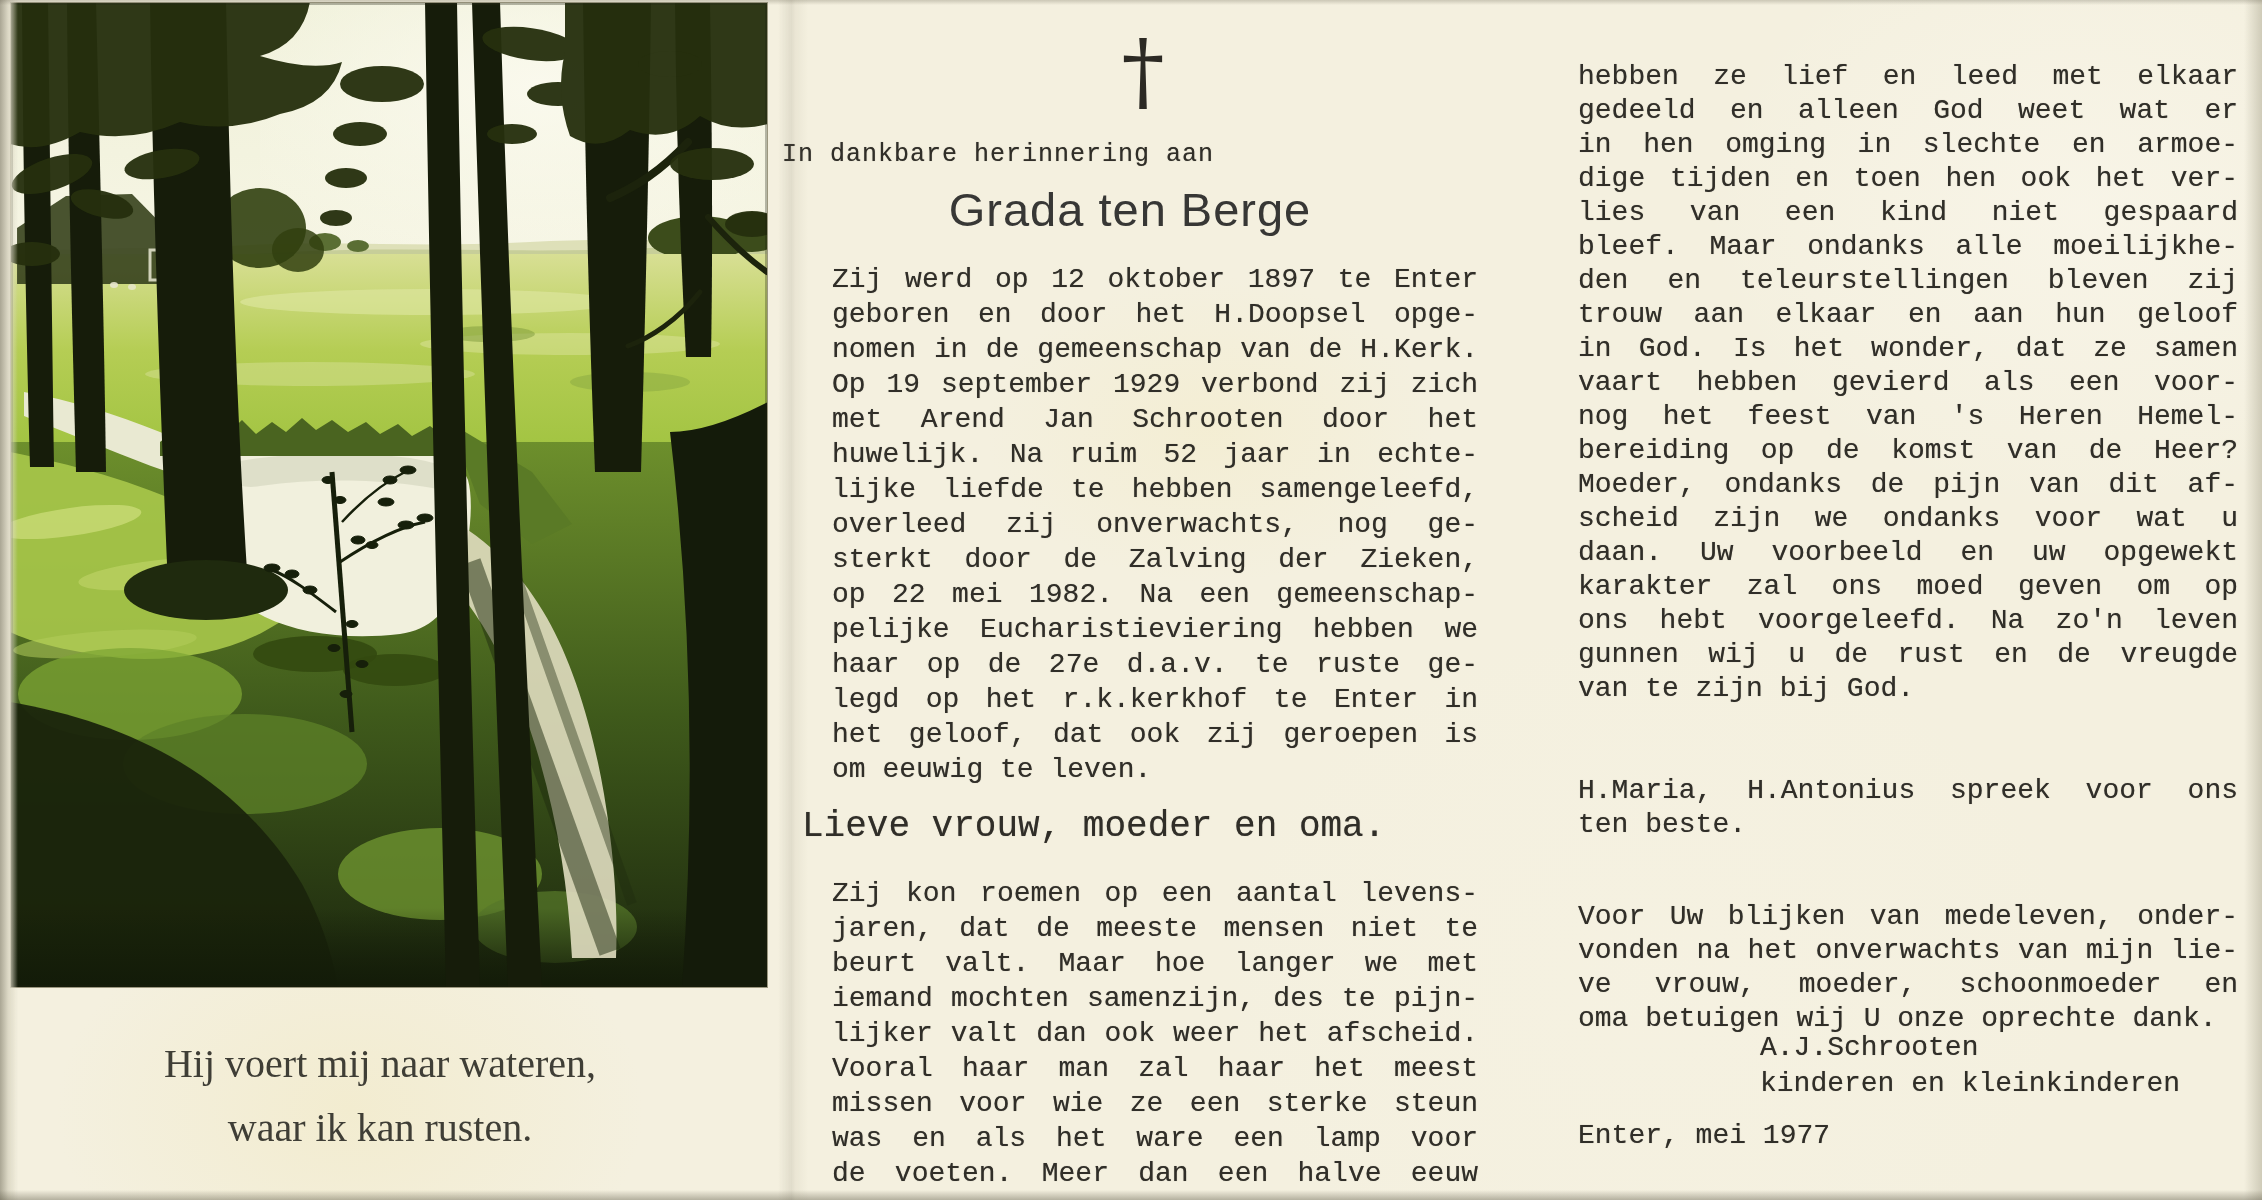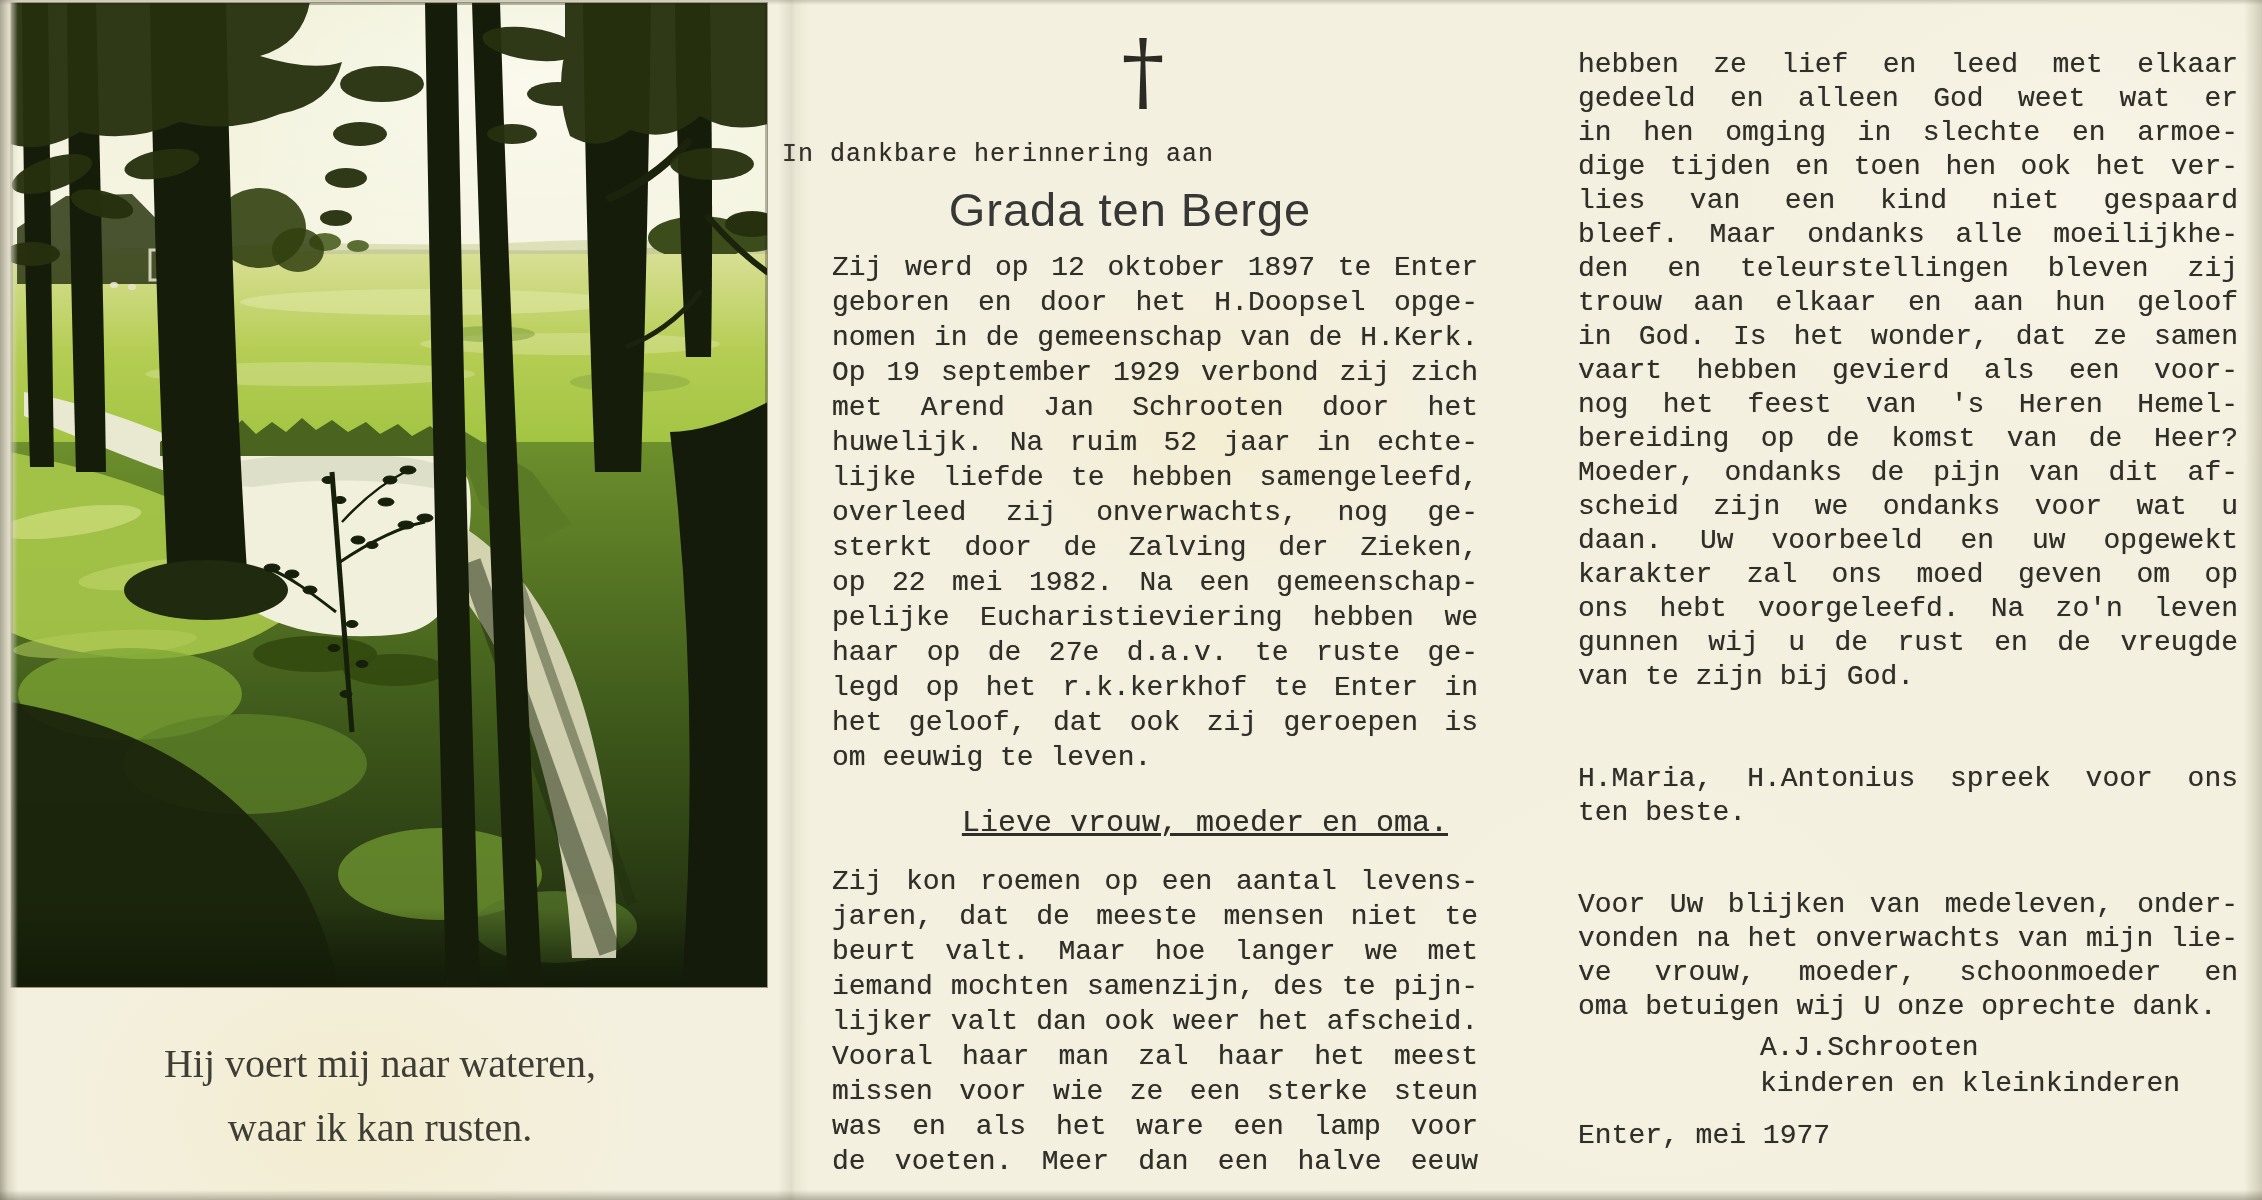--- a/index.html
+++ b/index.html
@@ -32,37 +32,37 @@
   .photo svg{display:block;}
 
   
   .caption-line{position:absolute;left:30px;width:700px;text-align:center;
     font-family:"Liberation Serif",serif;font-size:40px;color:#3f3e36;}
   #cap1{top:1040px}
   #cap2{top:1104px}
 
   
   .tw{color:#302e28;text-shadow:0 0 .7px rgba(48,46,40,.55);}
-  .para{position:absolute;font-size:28px;}
+  .para{position:absolute;font-size:28px;margin-top:12px;}
   .p-mid{left:832px;width:646px;line-height:35px;}
   .p-right{left:1578px;width:660px;line-height:34px;}
   .ln{text-align:justify;text-align-last:justify;-moz-text-align-last:justify;}
   .ln-end{text-align-last:left;-moz-text-align-last:left;}
 
   .cross{position:absolute;left:832px;width:646px;top:28px;text-align:center;
     font-family:"DejaVu Serif",serif;font-size:86px;line-height:86px;color:#2c2a24;
     transform:translateX(-12px);}
   .intro{position:absolute;left:832px;width:646px;top:140px;text-align:left;
     font-size:25px;letter-spacing:1px;transform:translateX(-50px);}
   .name{position:absolute;left:832px;width:646px;top:182px;text-align:center;
     font-family:"Liberation Sans",sans-serif;font-size:47px;letter-spacing:1px;
     color:#373735;transform:translateX(-25px);}
   #para1{top:250px}
-  .subhead{position:absolute;left:832px;width:646px;top:806px;text-align:right;
-    font-size:30px;transform:translateX(-30px);text-decoration:underline;}
+  .subhead{position:absolute;left:832px;width:646px;top:806px;text-align:left;
+    font-size:36px;transform:translateX(-30px);}
   #para2{top:864px}
 
   #para3a{top:48px}
   #para3b{top:762px}
   #thanks{top:888px}
   .sig{position:absolute;left:1760px;font-size:28px;}
   #sig1{top:1032px}
   #sig2{top:1068px}
   .place{position:absolute;left:1578px;top:1120px;font-size:28px;}
 </style>

